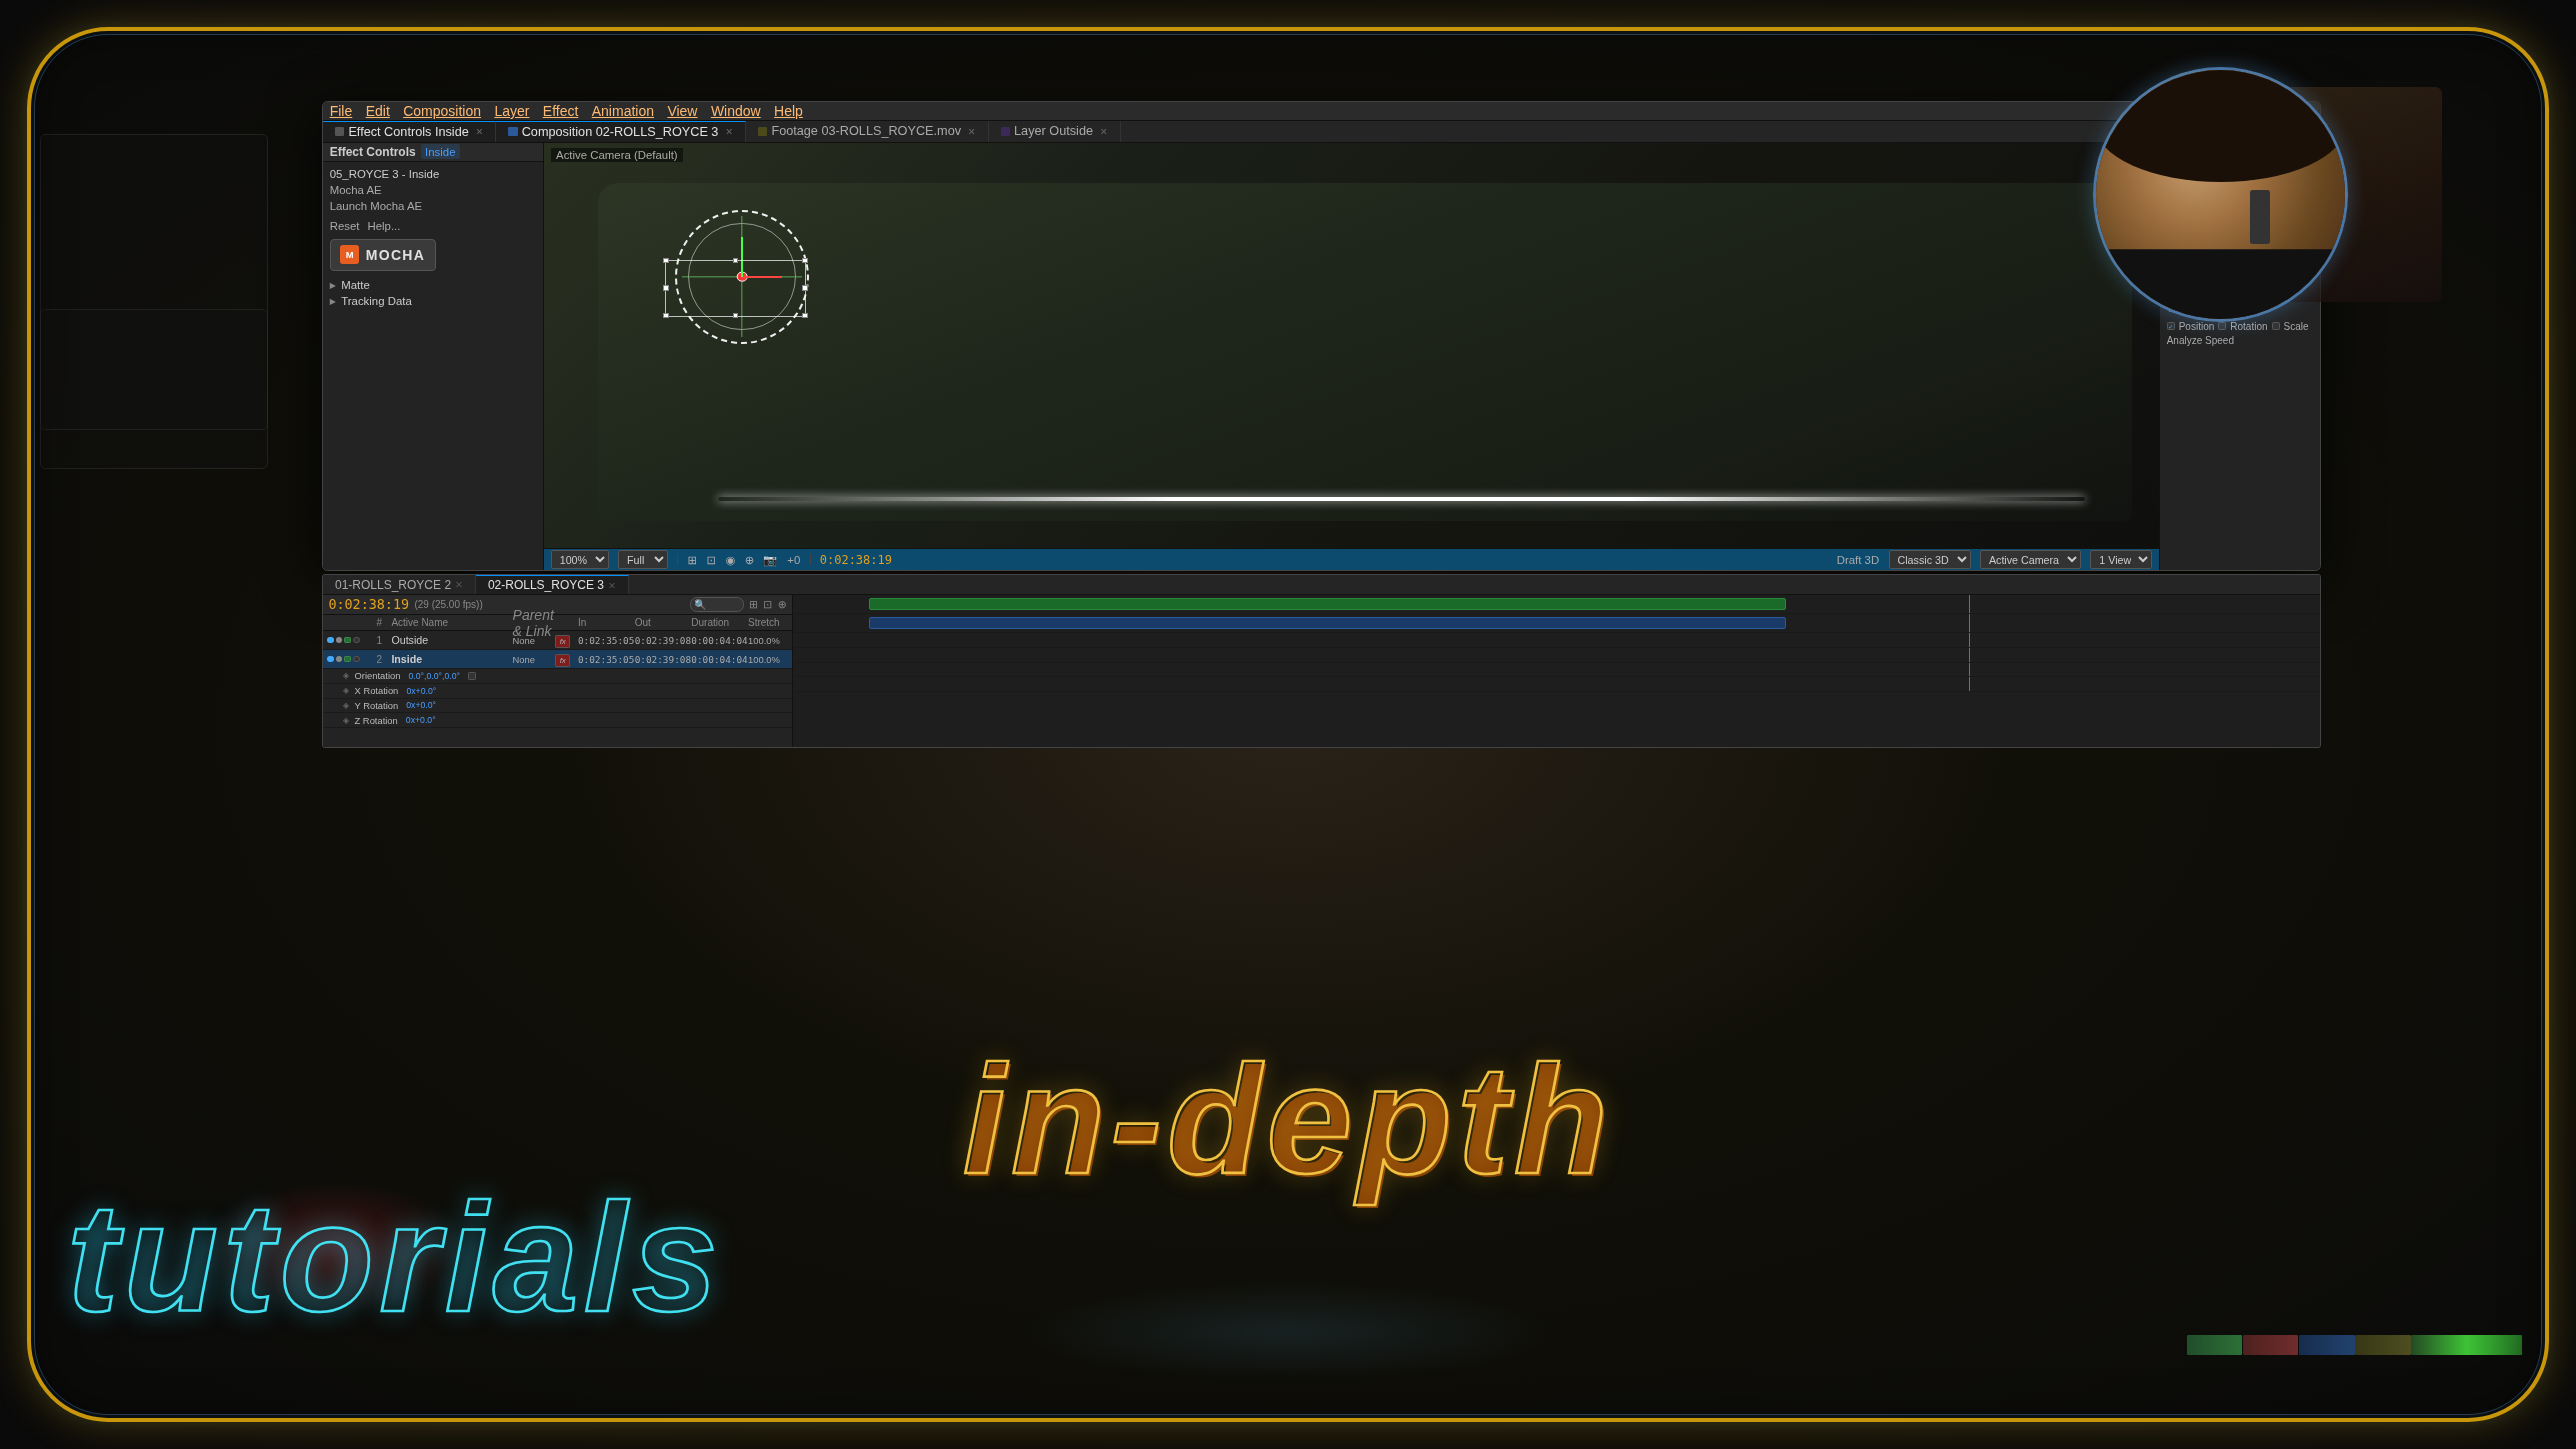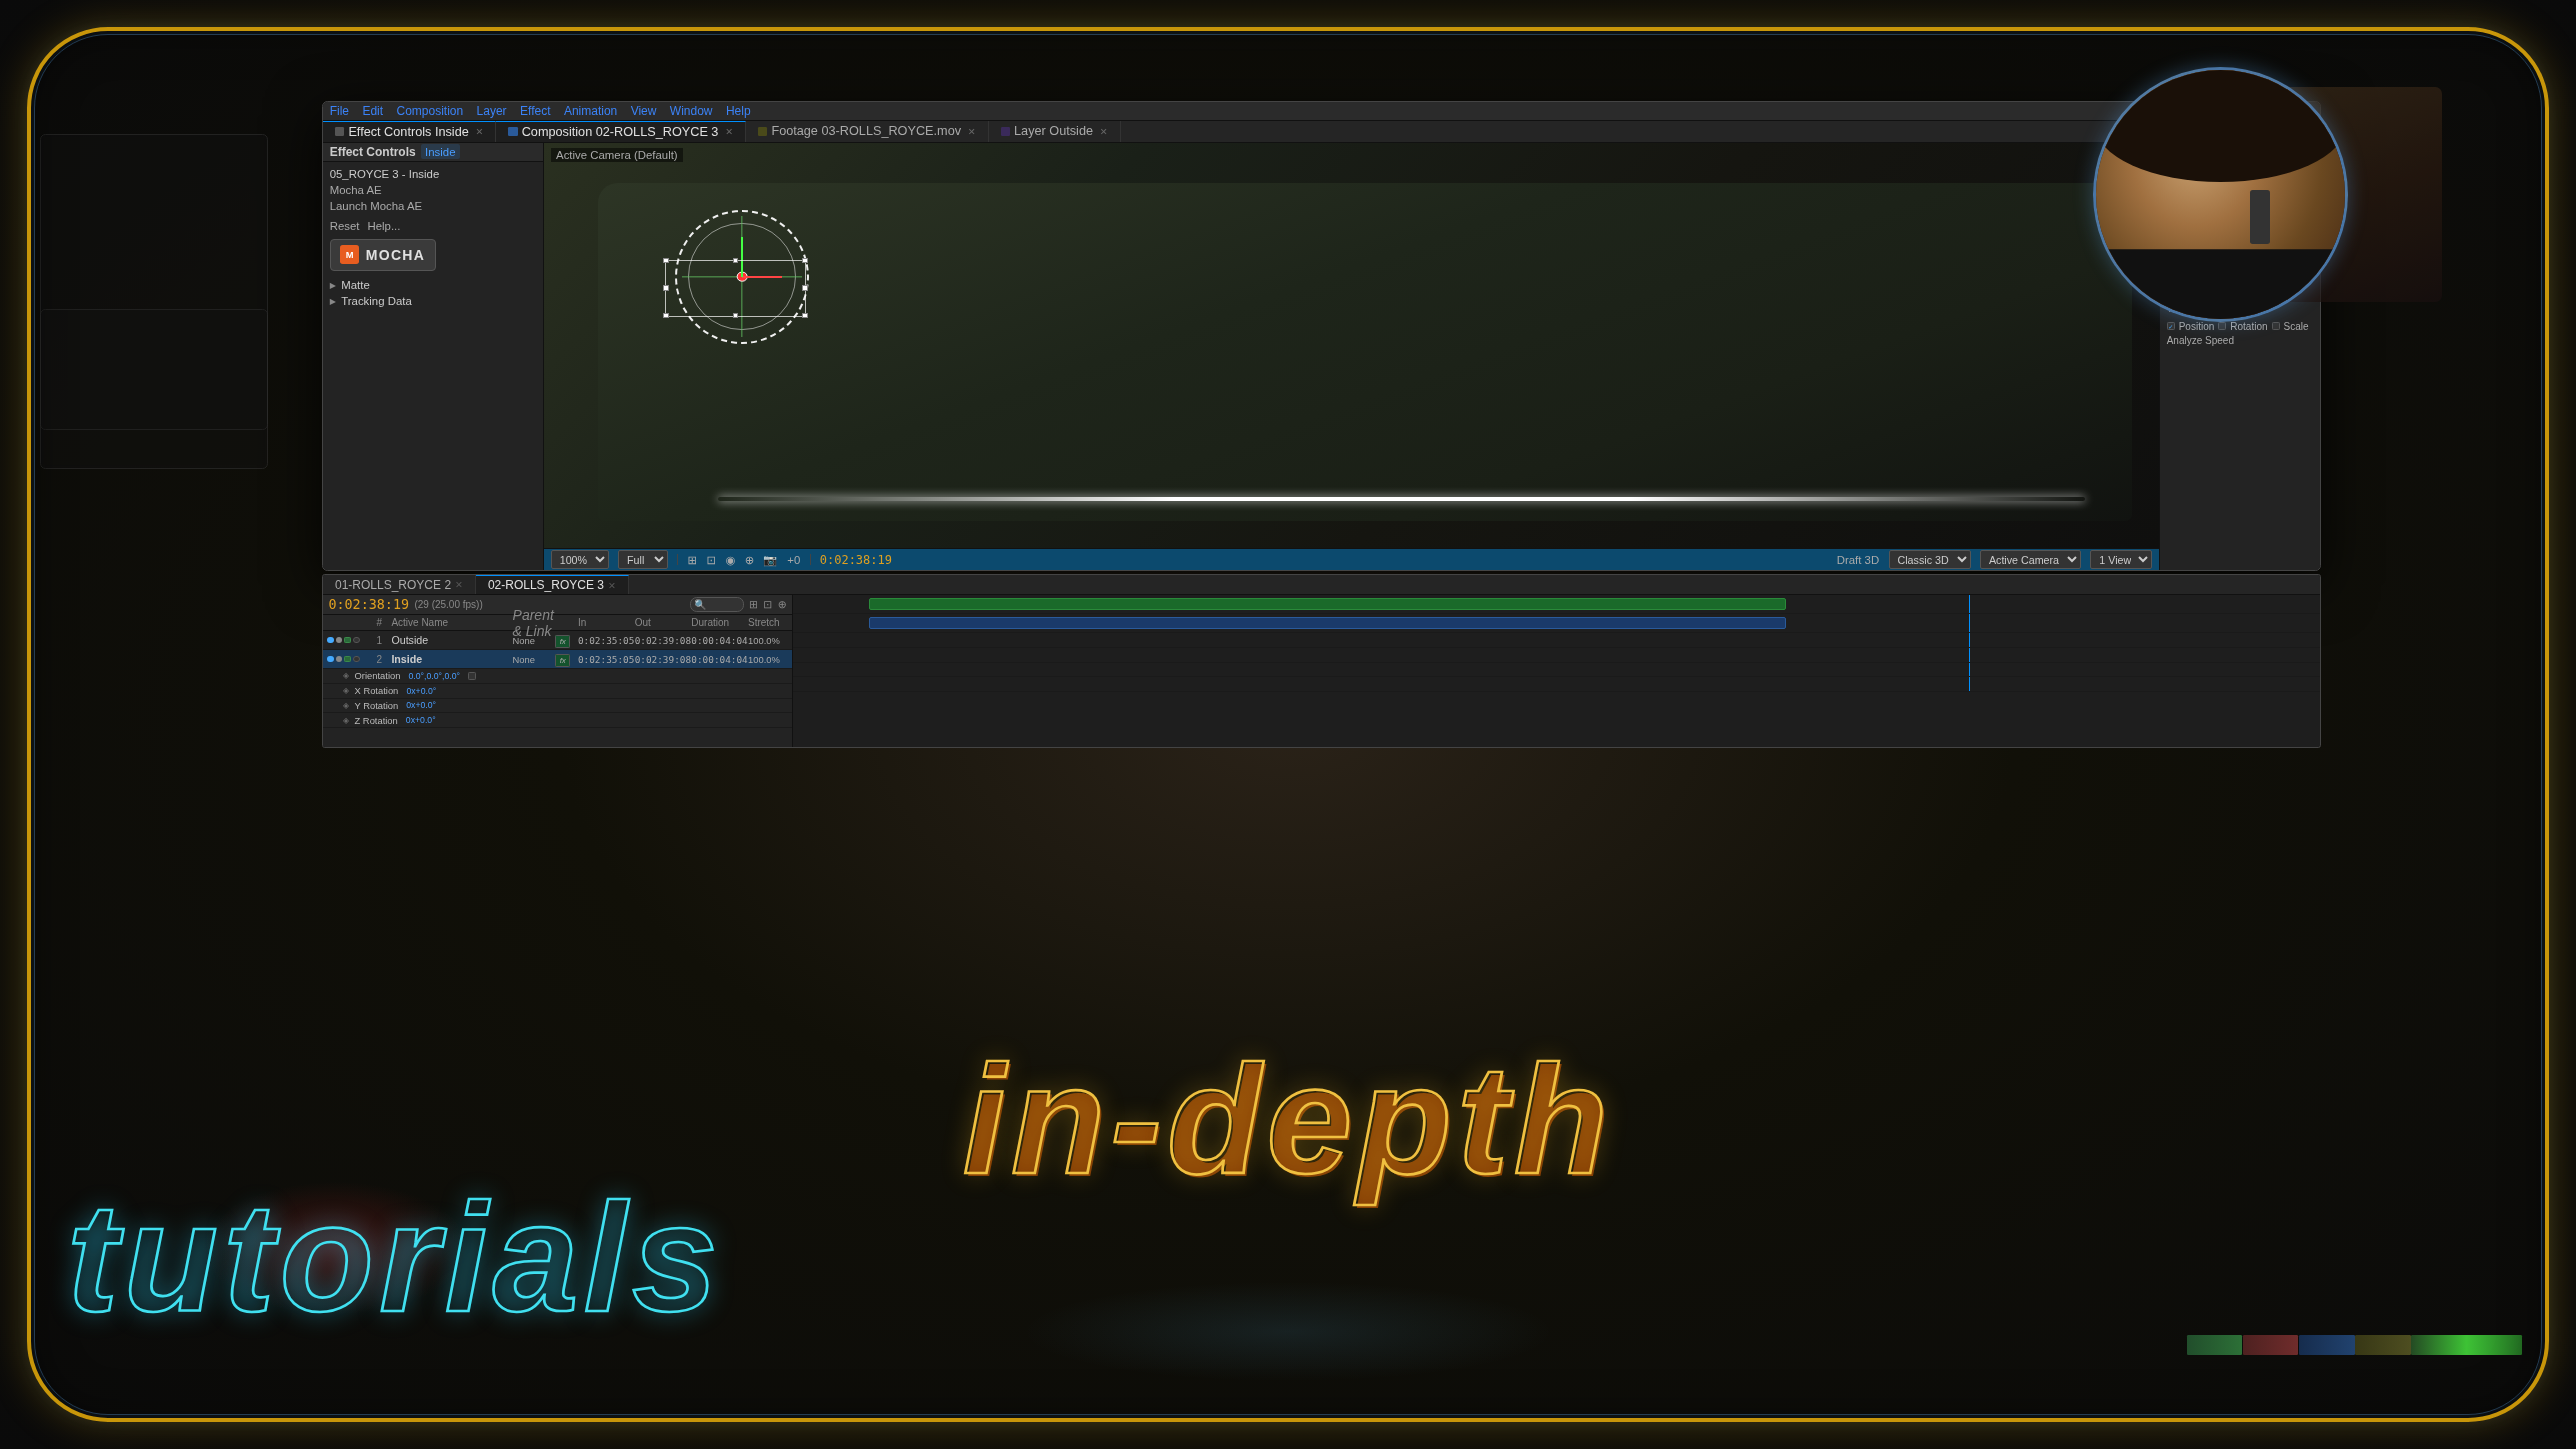--- a/index.html
+++ b/index.html
@@ -57,23 +57,24 @@
     .ae-menubar {
       height: 19px;
       background: #2b2b2b;
       border-bottom: 0.7px solid #111;
       display: flex;
       align-items: center;
       padding: 0 6.7px;
       gap: 13.4px;
     }
     .ae-menubar-item {
-      color: #3b82f6;
-      font-size: 12px;
+      color: #fdba74;
+      font-size: 14px;
       cursor: pointer;
+      text-decoration: underline;
     }
 
     
     .ae-tabrow {
       height: 21.5px;
       background: #252525;
       border-bottom: 0.7px solid #111;
       display: flex;
       align-items: stretch;
     }
@@ -806,21 +807,21 @@
       border-radius: 1.3px;
       background: #333;
       display: inline-flex;
       align-items: center;
       justify-content: center;
       font-size: 6px;
       color: #4af;
     }
 
     .fx-badge {
-      background: #14532d;
+      background: #7f1d1d;
       border: 0.7px solid #555;
       color: #aaa;
       font-size: 8px;
       padding: 0.7px 3.4px;
       border-radius: 1.3px;
       font-style: italic;
     }
 
     .divider-h { width: 0.7px; height: 10.7px; background: #444; }
   </style>

